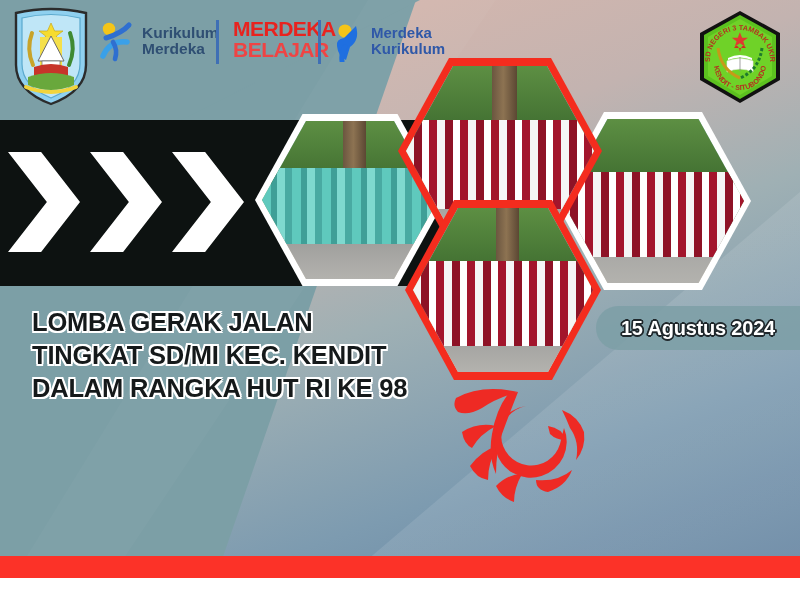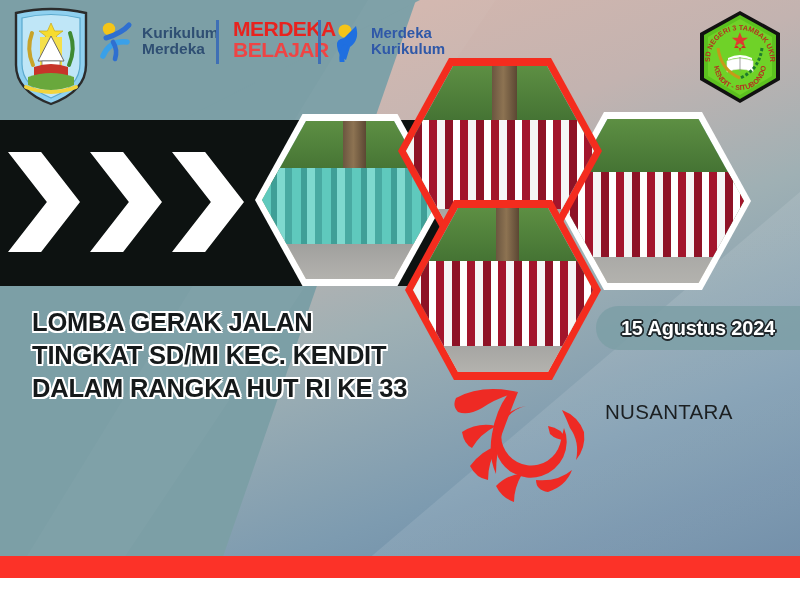--- a/index.html
+++ b/index.html
@@ -263,21 +263,21 @@
         <div class="ph ph-sky">
           <div class="ph-trees"></div>
           <div class="ph-trunk"></div>
           <div class="ph-road"></div>
           <div class="ph-people-rw"></div>
         </div>
       </div>
     </div>
   </div>
 
-  <div class="title">LOMBA GERAK JALAN TINGKAT SD/MI KEC. KENDIT DALAM RANGKA HUT RI KE 33</div>
+  <div class="title">LOMBA GERAK JALAN TINGKAT SD/MI KEC. KENDIT DALAM RANGKA HUT RI KE 98</div>
 
 
   <div class="datepill">
     <span class="datetxt">15 Agustus 2024</span>
   </div>
 
   <div class="hut">
     <svg viewBox="0 0 160 125" width="160" height="125">
       <g fill="#ee2a24">
         <path d="M4 16 Q30 2 66 10 Q44 16 30 26 Q16 34 6 30 Q0 24 4 16 Z"></path>
@@ -288,20 +288,19 @@
         <path d="M112 46 A36 36 0 1 1 74 24 A30 30 0 1 0 108 62 Z"></path>
         <path d="M110 28 Q126 34 132 50 Q134 66 124 78 Q128 60 118 46 Q114 36 110 28 Z"></path>
         <path d="M96 44 Q110 46 114 58 Q104 58 98 52 Z"></path>
         <path d="M84 98 Q106 100 120 88 Q114 104 96 110 Q84 108 84 98 Z"></path>
       </g>
     </svg>
   </div>
 
   <div class="hut-txt">
     <div class="grp">
-      <div>NUSANTARA</div>
     </div>
   </div>
 
   <div class="stripe-red"></div>
   <div class="stripe-white"></div>
 
 </div>
 
 </body></html>

